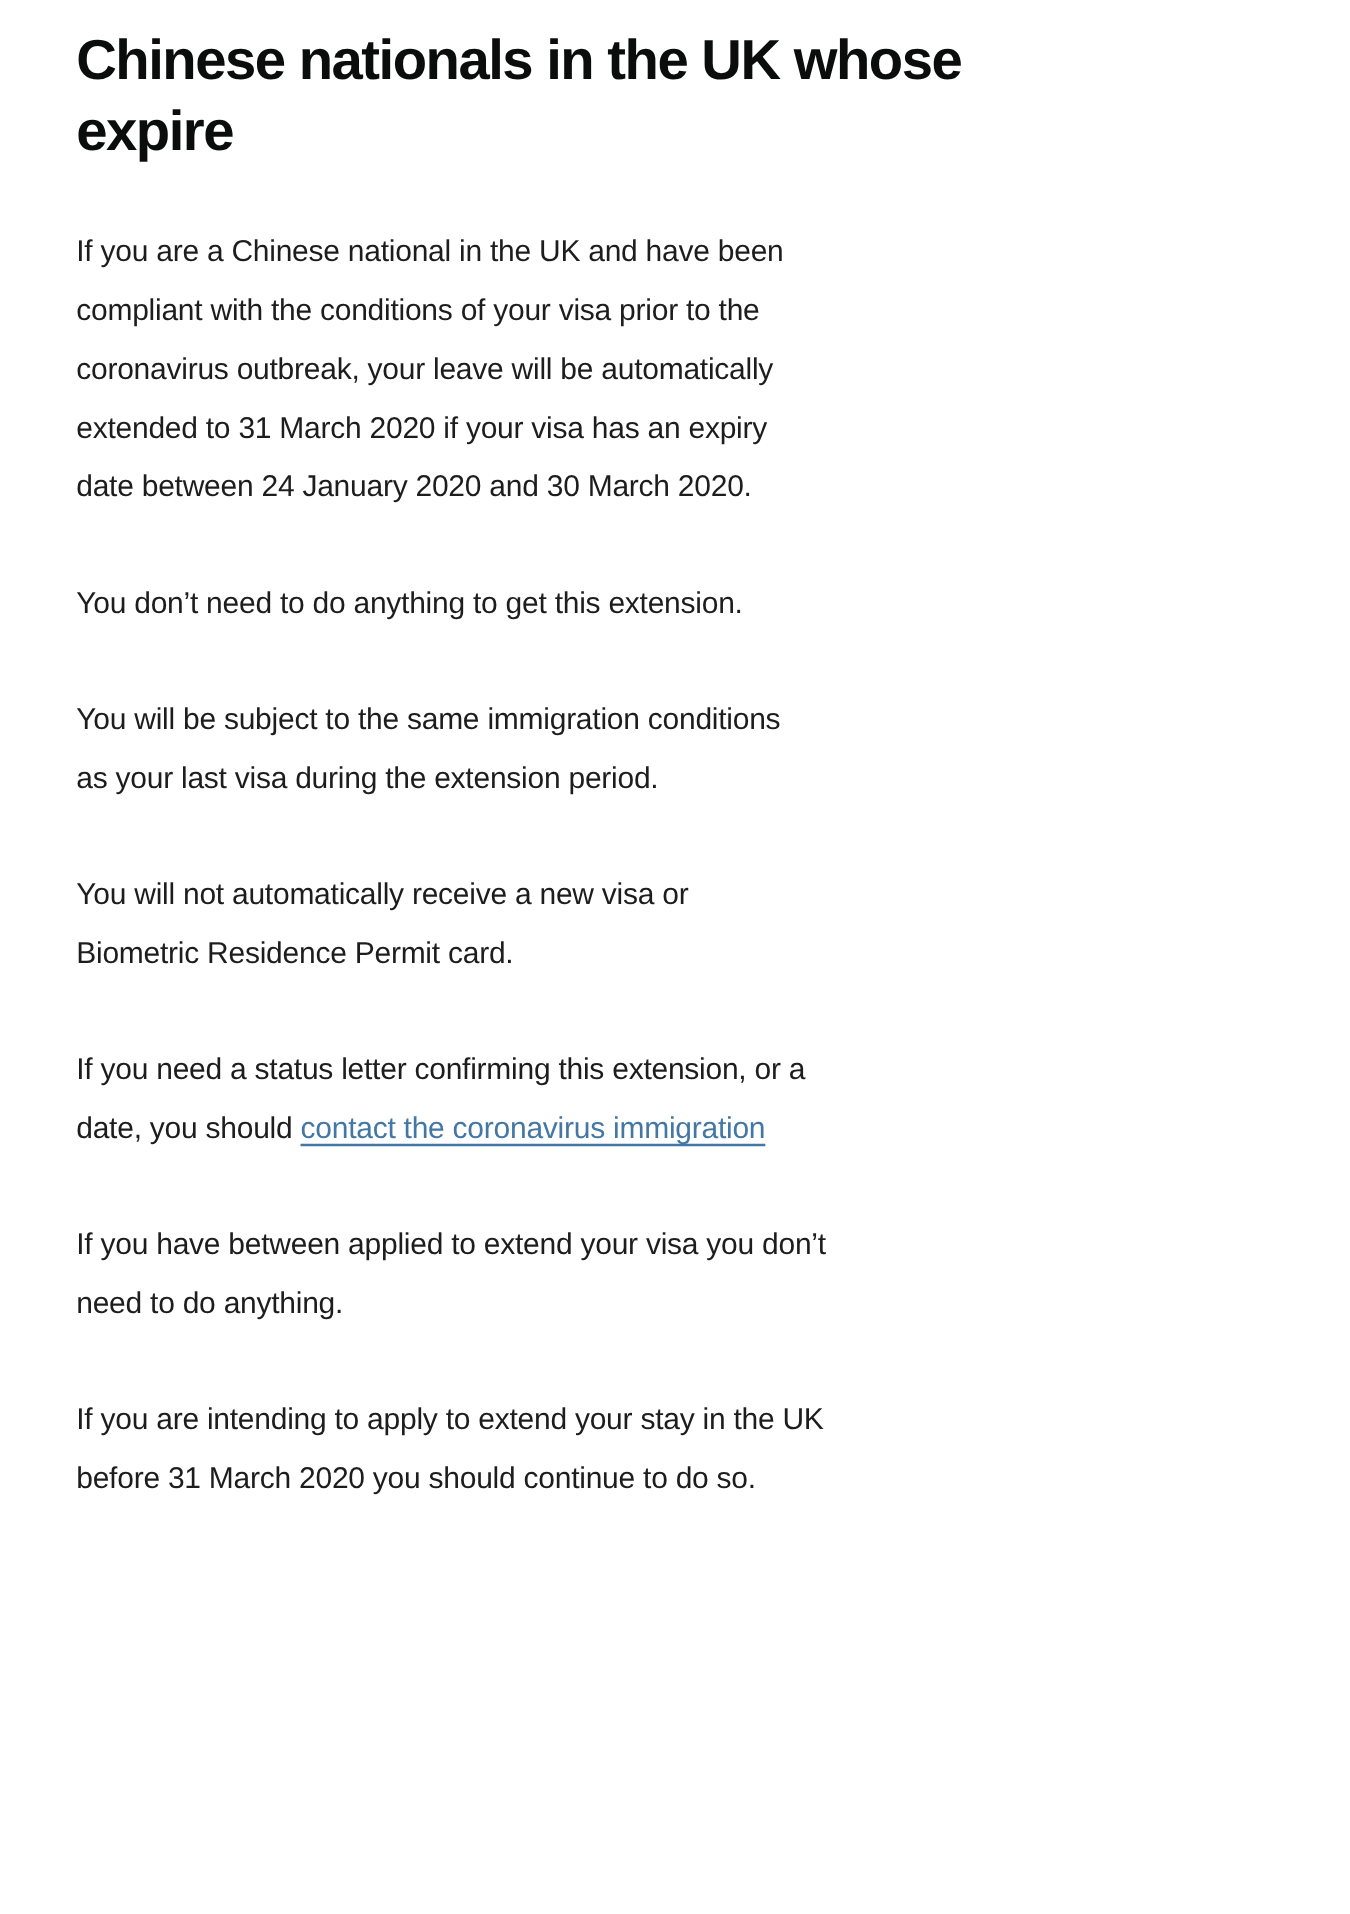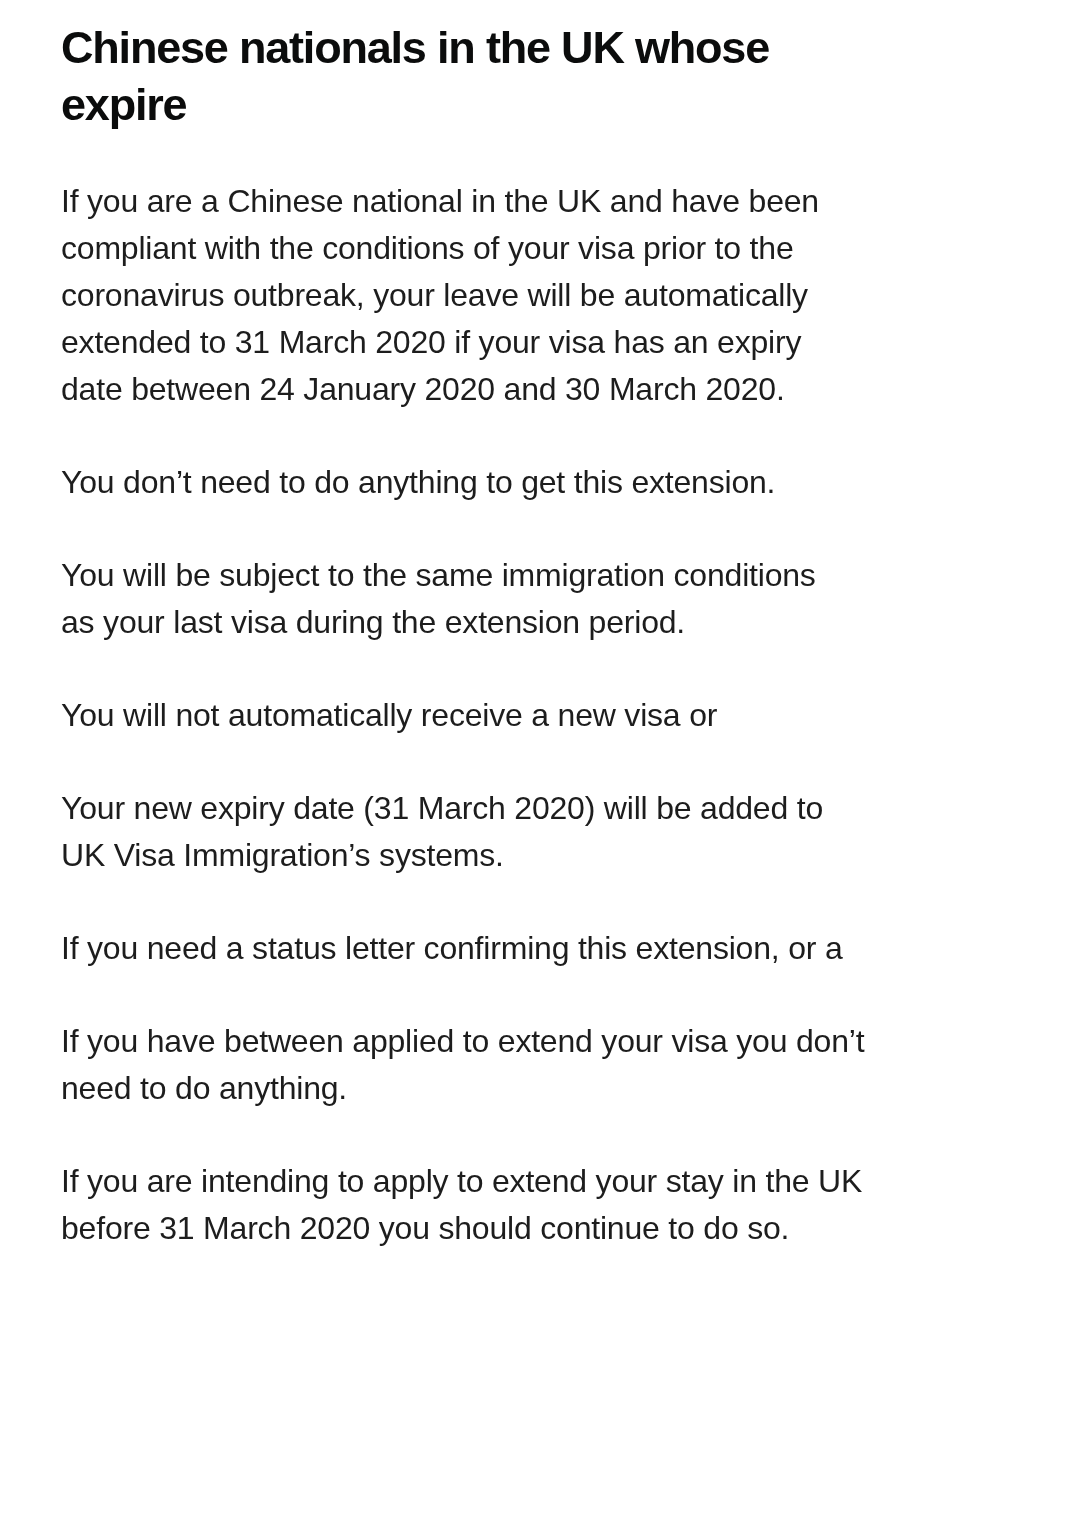--- a/index.html
+++ b/index.html
@@ -21,21 +21,21 @@
     margin: 0 0 45px 0;
     font-size: 45px;
     line-height: 57px;
     font-weight: 700;
     letter-spacing: -1.2px;
     color: var(--heading-color, #0b0c0c);
   }
   h1.title .hline { display: block; white-space: nowrap; }
   p.para {
     margin: 4px 0 46px 0;
-    font-size: 32px;
+    font-size: 24px;
     line-height: 47px;
     letter-spacing: -0.2px;
     color: var(--text-color, #1d1d1d);
   }
   p.para .line { display: block; white-space: nowrap; }
   a.inline-link {
     color: var(--link-color, #4377a6);
     text-decoration: underline;
     text-decoration-thickness: 2px;
     text-underline-offset: 5px;
@@ -60,27 +60,25 @@
       </p>
       <p class="para">
         <span class="line"><span>You don’t need to do anything to get this extension.</span></span>
       </p>
       <p class="para">
         <span class="line"><span>You will be subject to the same immigration conditions</span></span>
         <span class="line"><span>as your last visa during the extension period.</span></span>
       </p>
       <p class="para">
         <span class="line"><span>You will not automatically receive a new visa or</span></span>
-      </p>
-      <p class="para">
-        <span class="line"><span>Your new expiry date (31 March 2020) will be added to</span></span>
-        <span class="line"><span>UK Visa Immigration’s systems.</span></span>
+        <span class="line"><span>Biometric Residence Permit card.</span></span>
       </p>
       <p class="para">
         <span class="line"><span>If you need a status letter confirming this extension, or a</span></span>
+        <span class="line"><span>date, you should </span><a class="inline-link" href="#">contact the coronavirus immigration</a></span>
       </p>
       <p class="para">
         <span class="line"><span>If you have between applied to extend your visa you don’t</span></span>
         <span class="line"><span>need to do anything.</span></span>
       </p>
       <p class="para">
         <span class="line"><span>If you are intending to apply to extend your stay in the UK</span></span>
         <span class="line"><span>before 31 March 2020 you should continue to do so.</span></span>
       </p>
     </div>

